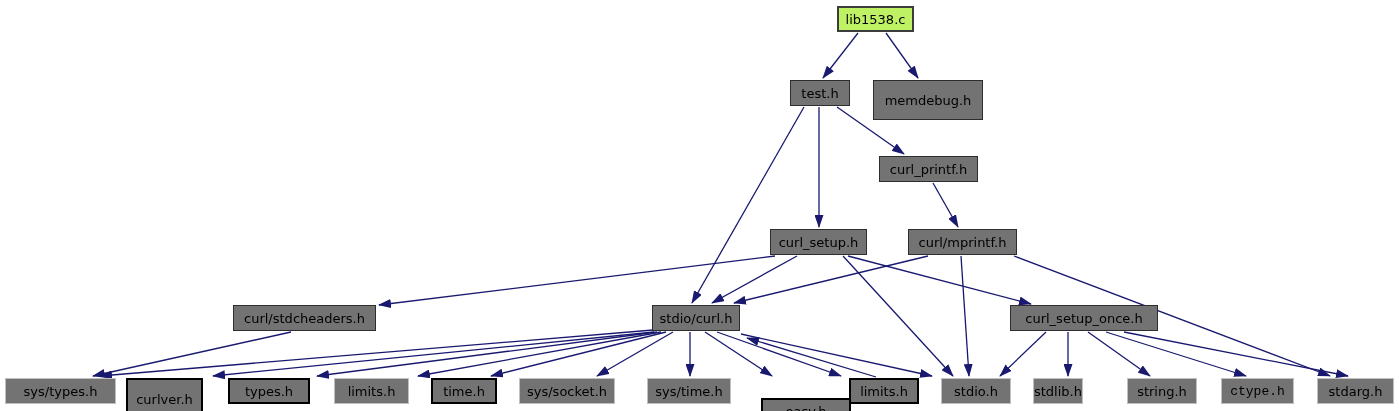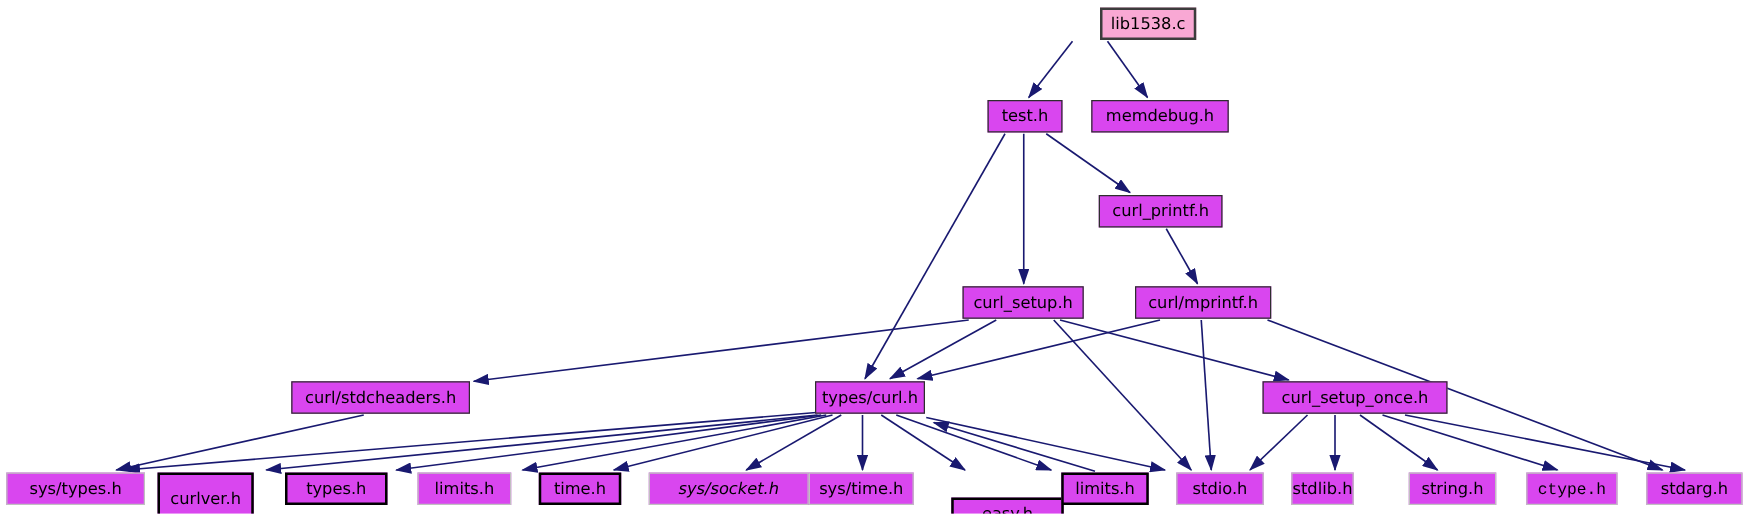--- a/index.html
+++ b/index.html
@@ -9,24 +9,24 @@
     background:#ffffff;
     overflow:hidden;
     font-family:"DejaVu Sans", sans-serif;
   }
   #edges{position:absolute;left:0;top:0;width:1399px;height:411px;}
   .node{
     position:absolute;
     box-sizing:border-box;
     display:flex;align-items:center;justify-content:center;
     font-size:13px;line-height:1;color:#000;
-    background:#d946ef;white-space:nowrap;
+    background:#737373;white-space:nowrap;
     z-index:2;
   }
-  .node.root{background:#f9a8d4;border:2px solid #3c3c3c;font-weight:normal;margin-left:43px;}
+  .node.root{background:#bef264;border:2px solid #3c3c3c;font-weight:normal;}
   .node.normal{border:1.4px solid #2e2e2e;}
   .node.bold{border:2px solid #000000;}
   .node.light{border:1.4px solid #c0c0c0;}
   line.edge{stroke-width:1.3px;fill:none;}
 </style>
 </head>
 <body>
 
 <div id="canvas">
   <svg id="edges" width="1399" height="411" viewBox="0 0 1399 411" xmlns="http://www.w3.org/2000/svg">
@@ -62,33 +62,33 @@
       <line x1="690" y1="332" x2="690" y2="376" class="edge" stroke="#191970" marker-end="url(#arrow)"></line>
       <line x1="705" y1="332" x2="772" y2="376" class="edge" stroke="#191970" marker-end="url(#arrow)"></line>
       <line x1="717" y1="332" x2="841" y2="376" class="edge" stroke="#191970" marker-end="url(#arrow)"></line>
       <line x1="741" y1="334" x2="932" y2="376" class="edge" stroke="#191970" marker-end="url(#arrow)"></line>
       <line x1="876" y1="377" x2="747" y2="338" class="edge" stroke="#191970" marker-end="url(#arrow)"></line>
       <line x1="291" y1="332" x2="93" y2="376" class="edge" stroke="#191970" marker-end="url(#arrow)"></line>
     </svg>
   <div id="nodes">
       <div class="node root" style="left: 837px; top: 6px; width: 77px; height: 26px;">lib1538.c</div>
       <div class="node normal" style="left: 790px; top: 80px; width: 60px; height: 26px;">test.h</div>
-      <div class="node normal" style="left: 873px; top: 80px; width: 110px; height: 26px;">memdebug.h</div>
+      <div class="node normal" style="left: 873px; top: 80px; width: 110px; height: 40px;">memdebug.h</div>
       <div class="node normal" style="left: 879px; top: 156px; width: 99px; height: 26px;">curl_printf.h</div>
       <div class="node normal" style="left: 770px; top: 229px; width: 97px; height: 26px;">curl_setup.h</div>
       <div class="node normal" style="left: 908px; top: 229px; width: 109px; height: 26px;">curl/mprintf.h</div>
       <div class="node normal" style="left: 233px; top: 305px; width: 143px; height: 26px;">curl/stdcheaders.h</div>
-      <div class="node normal" style="left: 652px; top: 305px; width: 88px; height: 26px;">types/curl.h</div>
+      <div class="node normal" style="left: 652px; top: 305px; width: 88px; height: 26px;">stdio/curl.h</div>
       <div class="node normal" style="left: 1010px; top: 305px; width: 148px; height: 26px;">curl_setup_once.h</div>
       <div class="node light" style="left: 5px; top: 378px; width: 111px; height: 26px;">sys/types.h</div>
       <div class="node bold" style="left: 126px; top: 378px; width: 77px; height: 42px;">curlver.h</div>
       <div class="node bold" style="left: 228px; top: 378px; width: 82px; height: 26px;">types.h</div>
       <div class="node light" style="left: 334px; top: 378px; width: 75px; height: 26px;">limits.h</div>
       <div class="node bold" style="left: 431px; top: 378px; width: 66px; height: 26px;">time.h</div>
-      <div class="node light" style="left: 519px; top: 378px; width: 128px; height: 26px; font-style: italic;">sys/socket.h</div>
+      <div class="node light" style="left: 519px; top: 378px; width: 96px; height: 26px;">sys/socket.h</div>
       <div class="node light" style="left: 647px; top: 378px; width: 84px; height: 26px;">sys/time.h</div>
       <div class="node bold" style="left: 761px; top: 398px; width: 90px; height: 26px;">easy.h</div>
       <div class="node bold" style="left: 849px; top: 378px; width: 70px; height: 26px;">limits.h</div>
       <div class="node light" style="left: 941px; top: 378px; width: 70px; height: 26px;">stdio.h</div>
       <div class="node light" style="left: 1033px; top: 378px; width: 50px; height: 26px;">stdlib.h</div>
       <div class="node light" style="left: 1127px; top: 378px; width: 70px; height: 26px;">string.h</div>
       <div class="node light" style="left: 1221px; top: 378px; width: 73px; height: 26px; font-family: Liberation Mono, monospace;">ctype.h</div>
       <div class="node light" style="left: 1317px; top: 378px; width: 77px; height: 26px;">stdarg.h</div>
     </div>
 </div>

